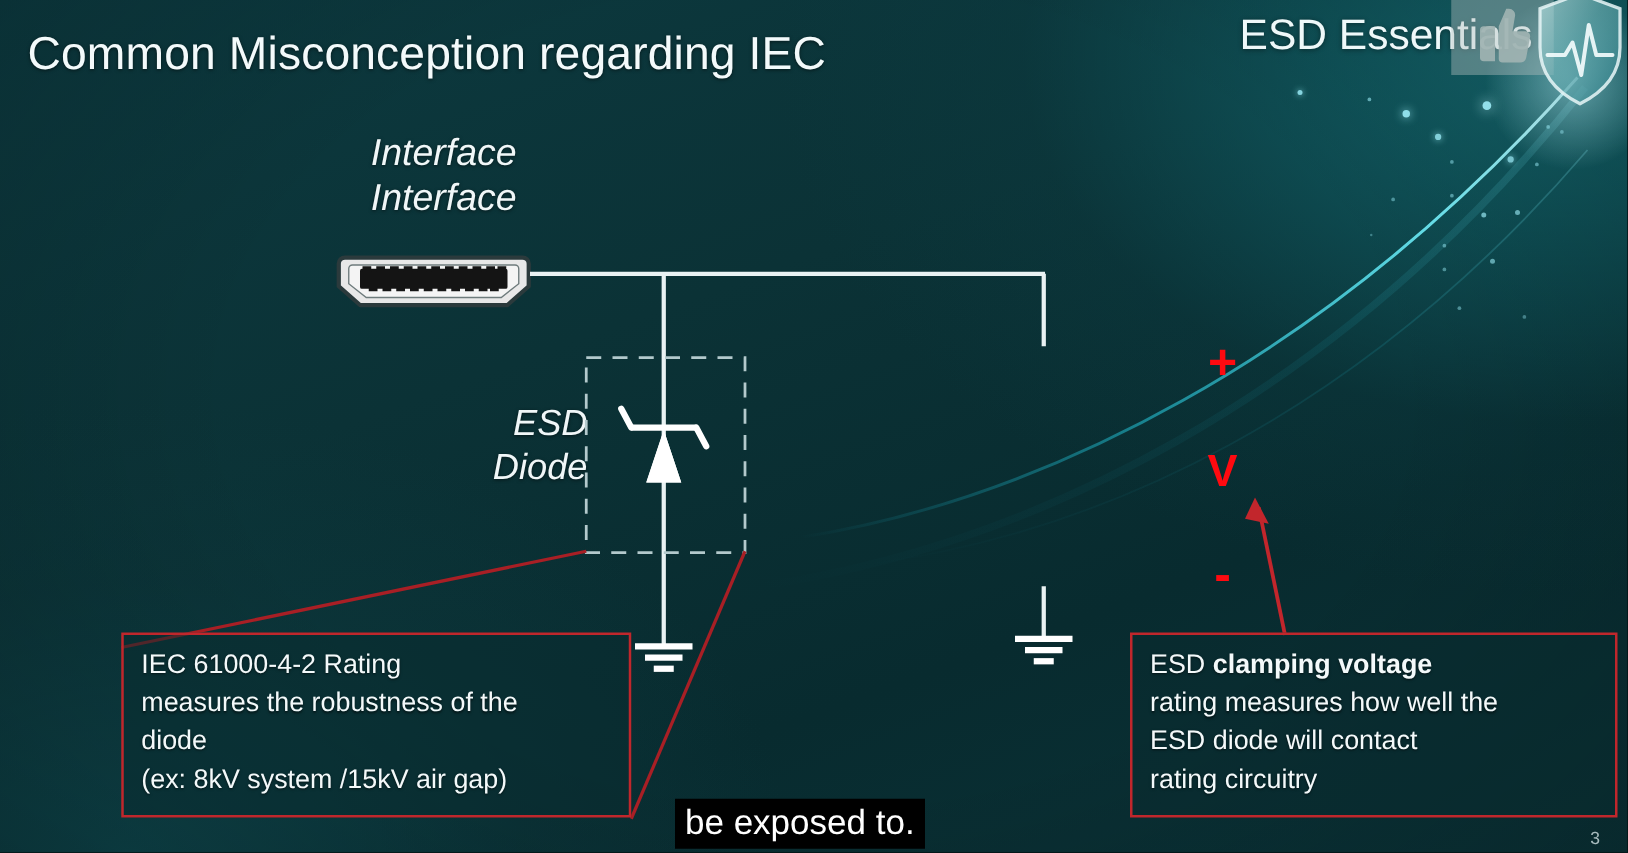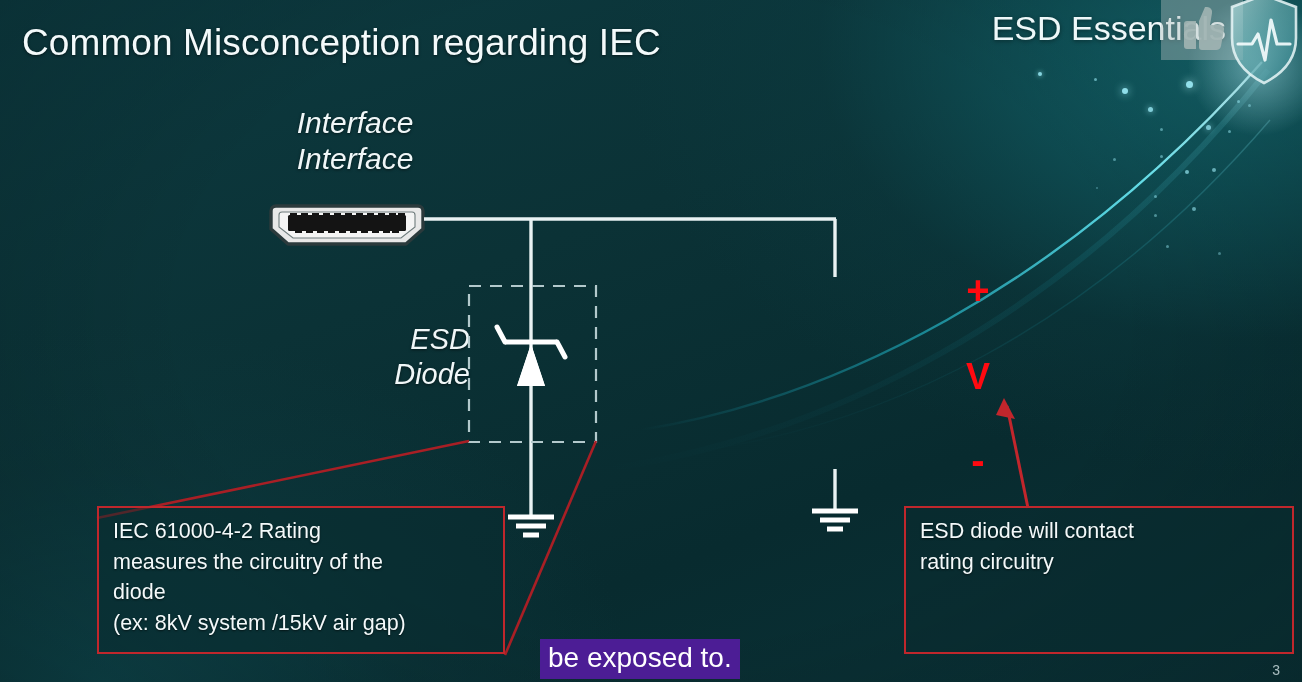--- a/index.html
+++ b/index.html
@@ -154,21 +154,21 @@
     padding: 8px 0 8px 14px;
   }
   #callout-left  { left: 97px;  top: 506px; width: 408px; height: 148px; }
   #callout-right { left: 904px; top: 506px; width: 390px; height: 148px; }
   .callout b { font-weight: bold; }
 
   
   #caption-bar {
     position: absolute;
     left: 540px; top: 639px;
-    background: #4c1d95;
+    background: #000000;
     color: #fff;
     font-size: 28px;
     padding: 2px 8px 4px 8px;
     line-height: 1.2;
     white-space: nowrap;
   }
 
   
   #page-number {
     position: absolute;
@@ -344,26 +344,28 @@
     </g>
   </svg>
 
 
   <div id="polarity-plus" class="polar">+</div>
   <div id="polarity-v" class="polar">V</div>
   <div id="polarity-minus" class="polar">-</div>
 
   <div id="callout-left" class="callout">
     <div>IEC 61000-4-2 Rating</div>
-    <div>measures the circuitry of the</div>
+    <div>measures the robustness of the</div>
     <div>diode</div>
     <div>(ex: 8kV system /15kV air gap)</div>
   </div>
 
   <div id="callout-right" class="callout">
+    <div><span>ESD </span><b>clamping voltage</b></div>
+    <div>rating measures how well the</div>
     <div>ESD diode will contact</div>
     <div>rating circuitry</div>
   </div>
 
   <div id="caption-bar">be exposed to.</div>
 
   <div id="page-number">3</div>
 
 </div>
 

